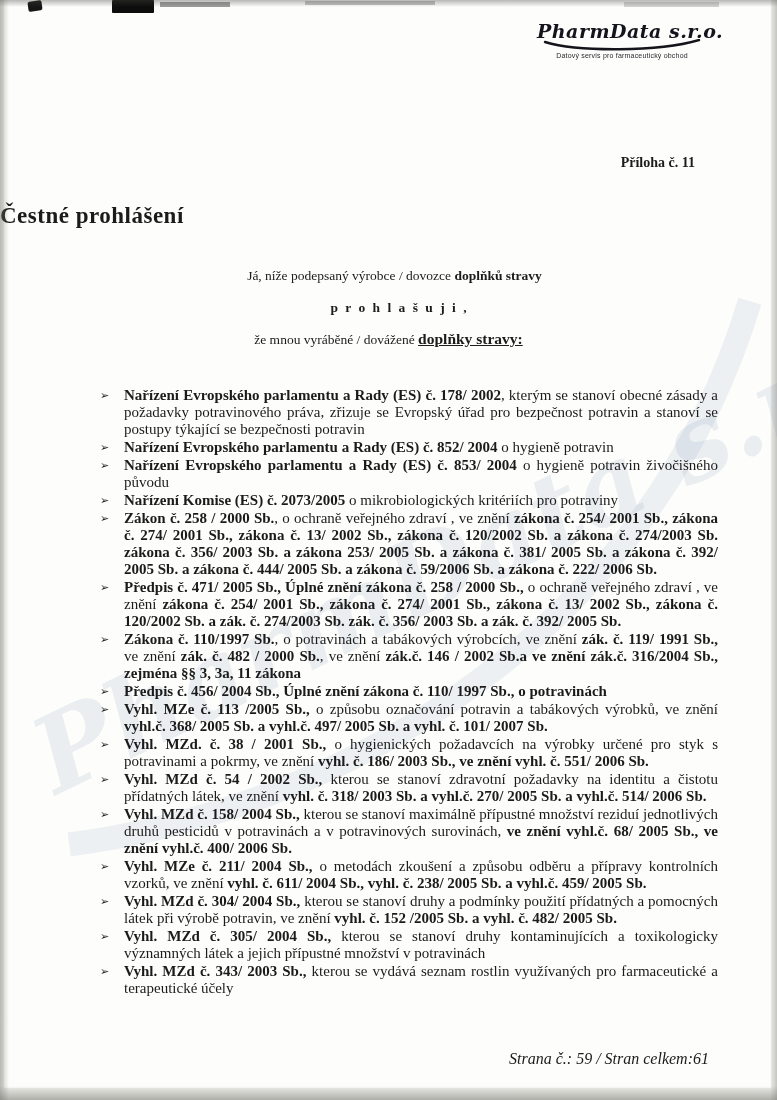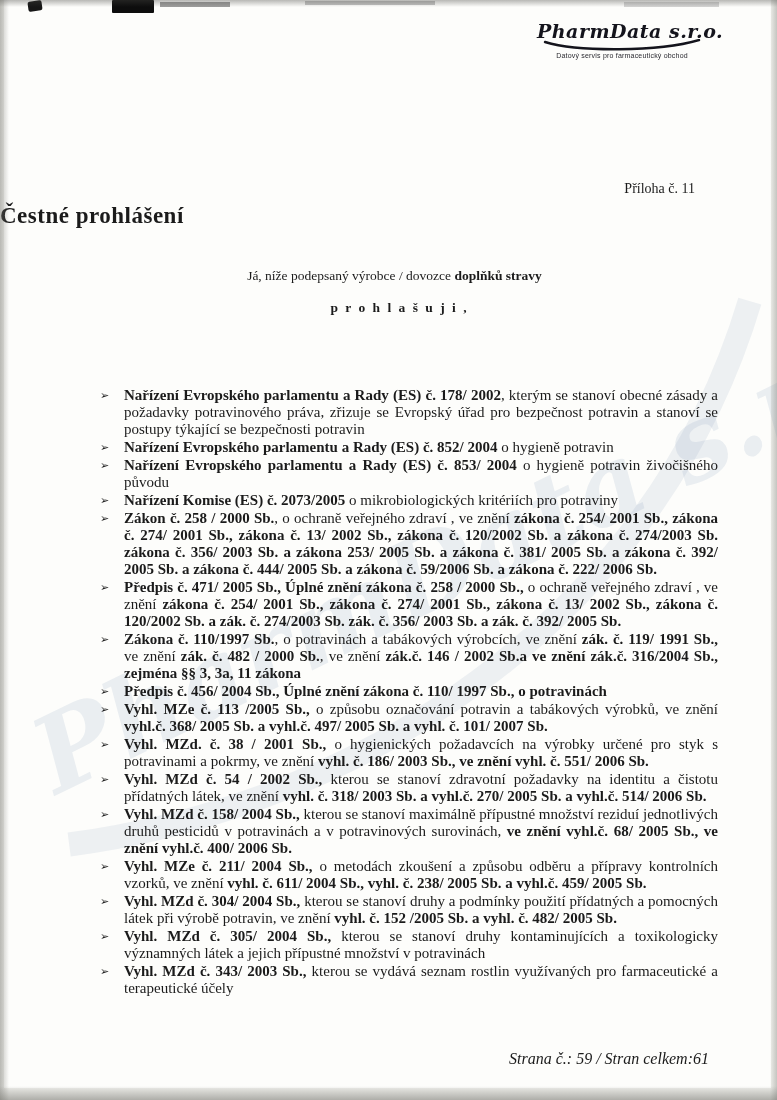--- a/index.html
+++ b/index.html
@@ -40,21 +40,21 @@
   .content { position:absolute; inset:0; z-index:2; color:#1b1b1b; }
 
   
   .logo { position:absolute; top:20px; right:70px; width:170px; text-align:center; }
   .logo-script { font-family:"DejaVu Serif", serif; font-style:italic; font-weight:bold;
                  font-size:19px; color:#14141c; letter-spacing:.5px; white-space:nowrap; }
   .logo-swoosh { display:block; margin:-3px auto 1px auto; width:158px; height:12px; }
   .logo-tagline { font-family:"Liberation Sans", sans-serif; font-size:7px; color:#2a2a30;
                   letter-spacing:.2px; white-space:nowrap; }
 
-  .attachment { position:absolute; top:155px; right:82px; font-weight:normal; font-size:14px;margin-top:26px; }
+  .attachment { position:absolute; top:155px; right:82px; font-weight:bold; font-size:14px; }
 
   .doc-title { position:absolute; top:203px; left:0; right:0; text-align:left;
                font-size:23px; font-weight:bold; letter-spacing:.5px; }
 
   .center-line { position:absolute; left:0; right:0; text-align:center; font-size:13.5px; }
   .intro1  { top:268px;margin-left:12px; }
   .declare { top:300px; font-weight:bold; letter-spacing:2px;padding-left:22px; }
   .intro2  { top:330px; }
   .intro2 .b2 { font-weight:bold; font-size:15.5px; text-decoration:underline; }
   .b { font-weight:bold; }
@@ -101,20 +101,23 @@
   <div class="attachment">Příloha č. 11</div>
 
   <div class="doc-title">Čestné prohlášení</div>
 
   <div class="center-line intro1">
     <span>Já, níže podepsaný výrobce / dovozce </span><span class="b">doplňků stravy</span>
   </div>
 
   <div class="center-line declare">p r o h l a š u j i ,</div>
 
+  <div class="center-line intro2">
+    <span>že mnou vyráběné / dovážené </span><span class="b2">doplňky stravy:</span>
+  </div>
 
 
   <ul class="reg-list">
       <li class="reg-item">
         <span class="marker">➢</span>
         <span class="item-text"><span class="b">Nařízení Evropského parlamentu a Rady (ES) č. 178/ 2002</span><span>, kterým se stanoví obecné zásady a požadavky potravinového práva, zřizuje se Evropský úřad pro bezpečnost potravin a stanoví se postupy týkající se bezpečnosti potravin</span></span>
       </li>
       <li class="reg-item">
         <span class="marker">➢</span>
         <span class="item-text"><span class="b">Nařízení Evropského parlamentu a Rady (ES) č. 852/ 2004</span><span> o hygieně potravin</span></span>

